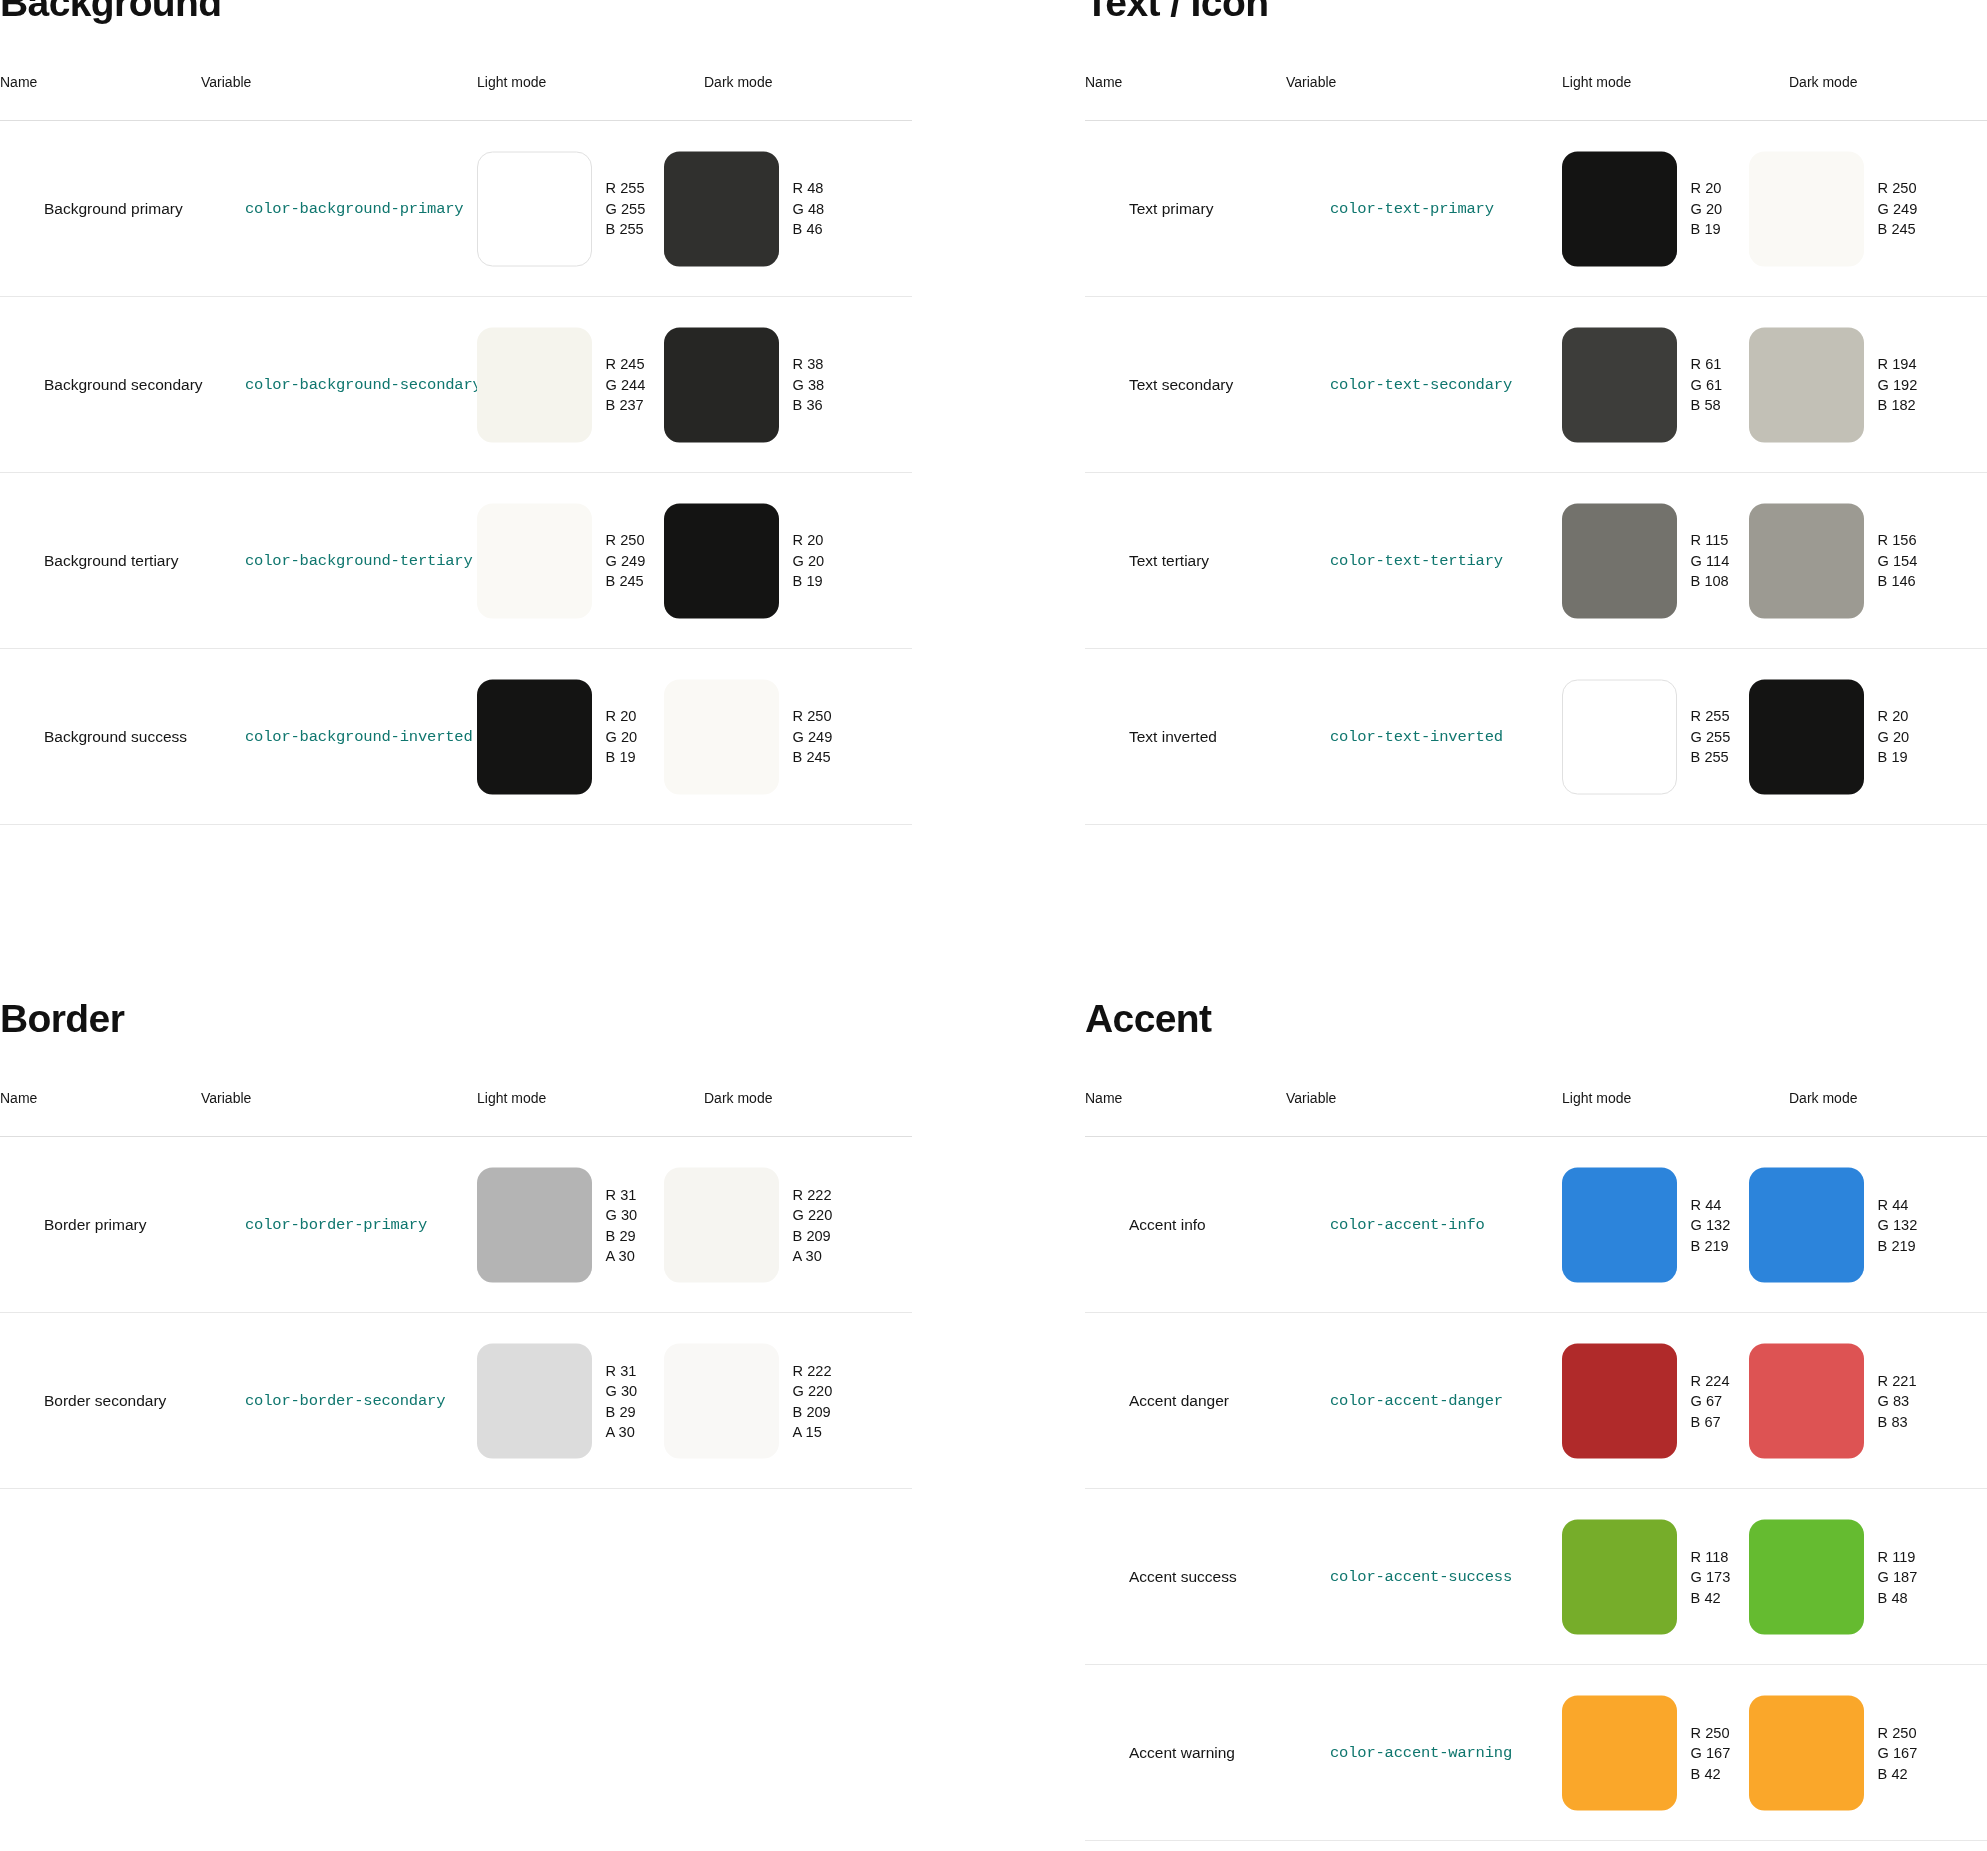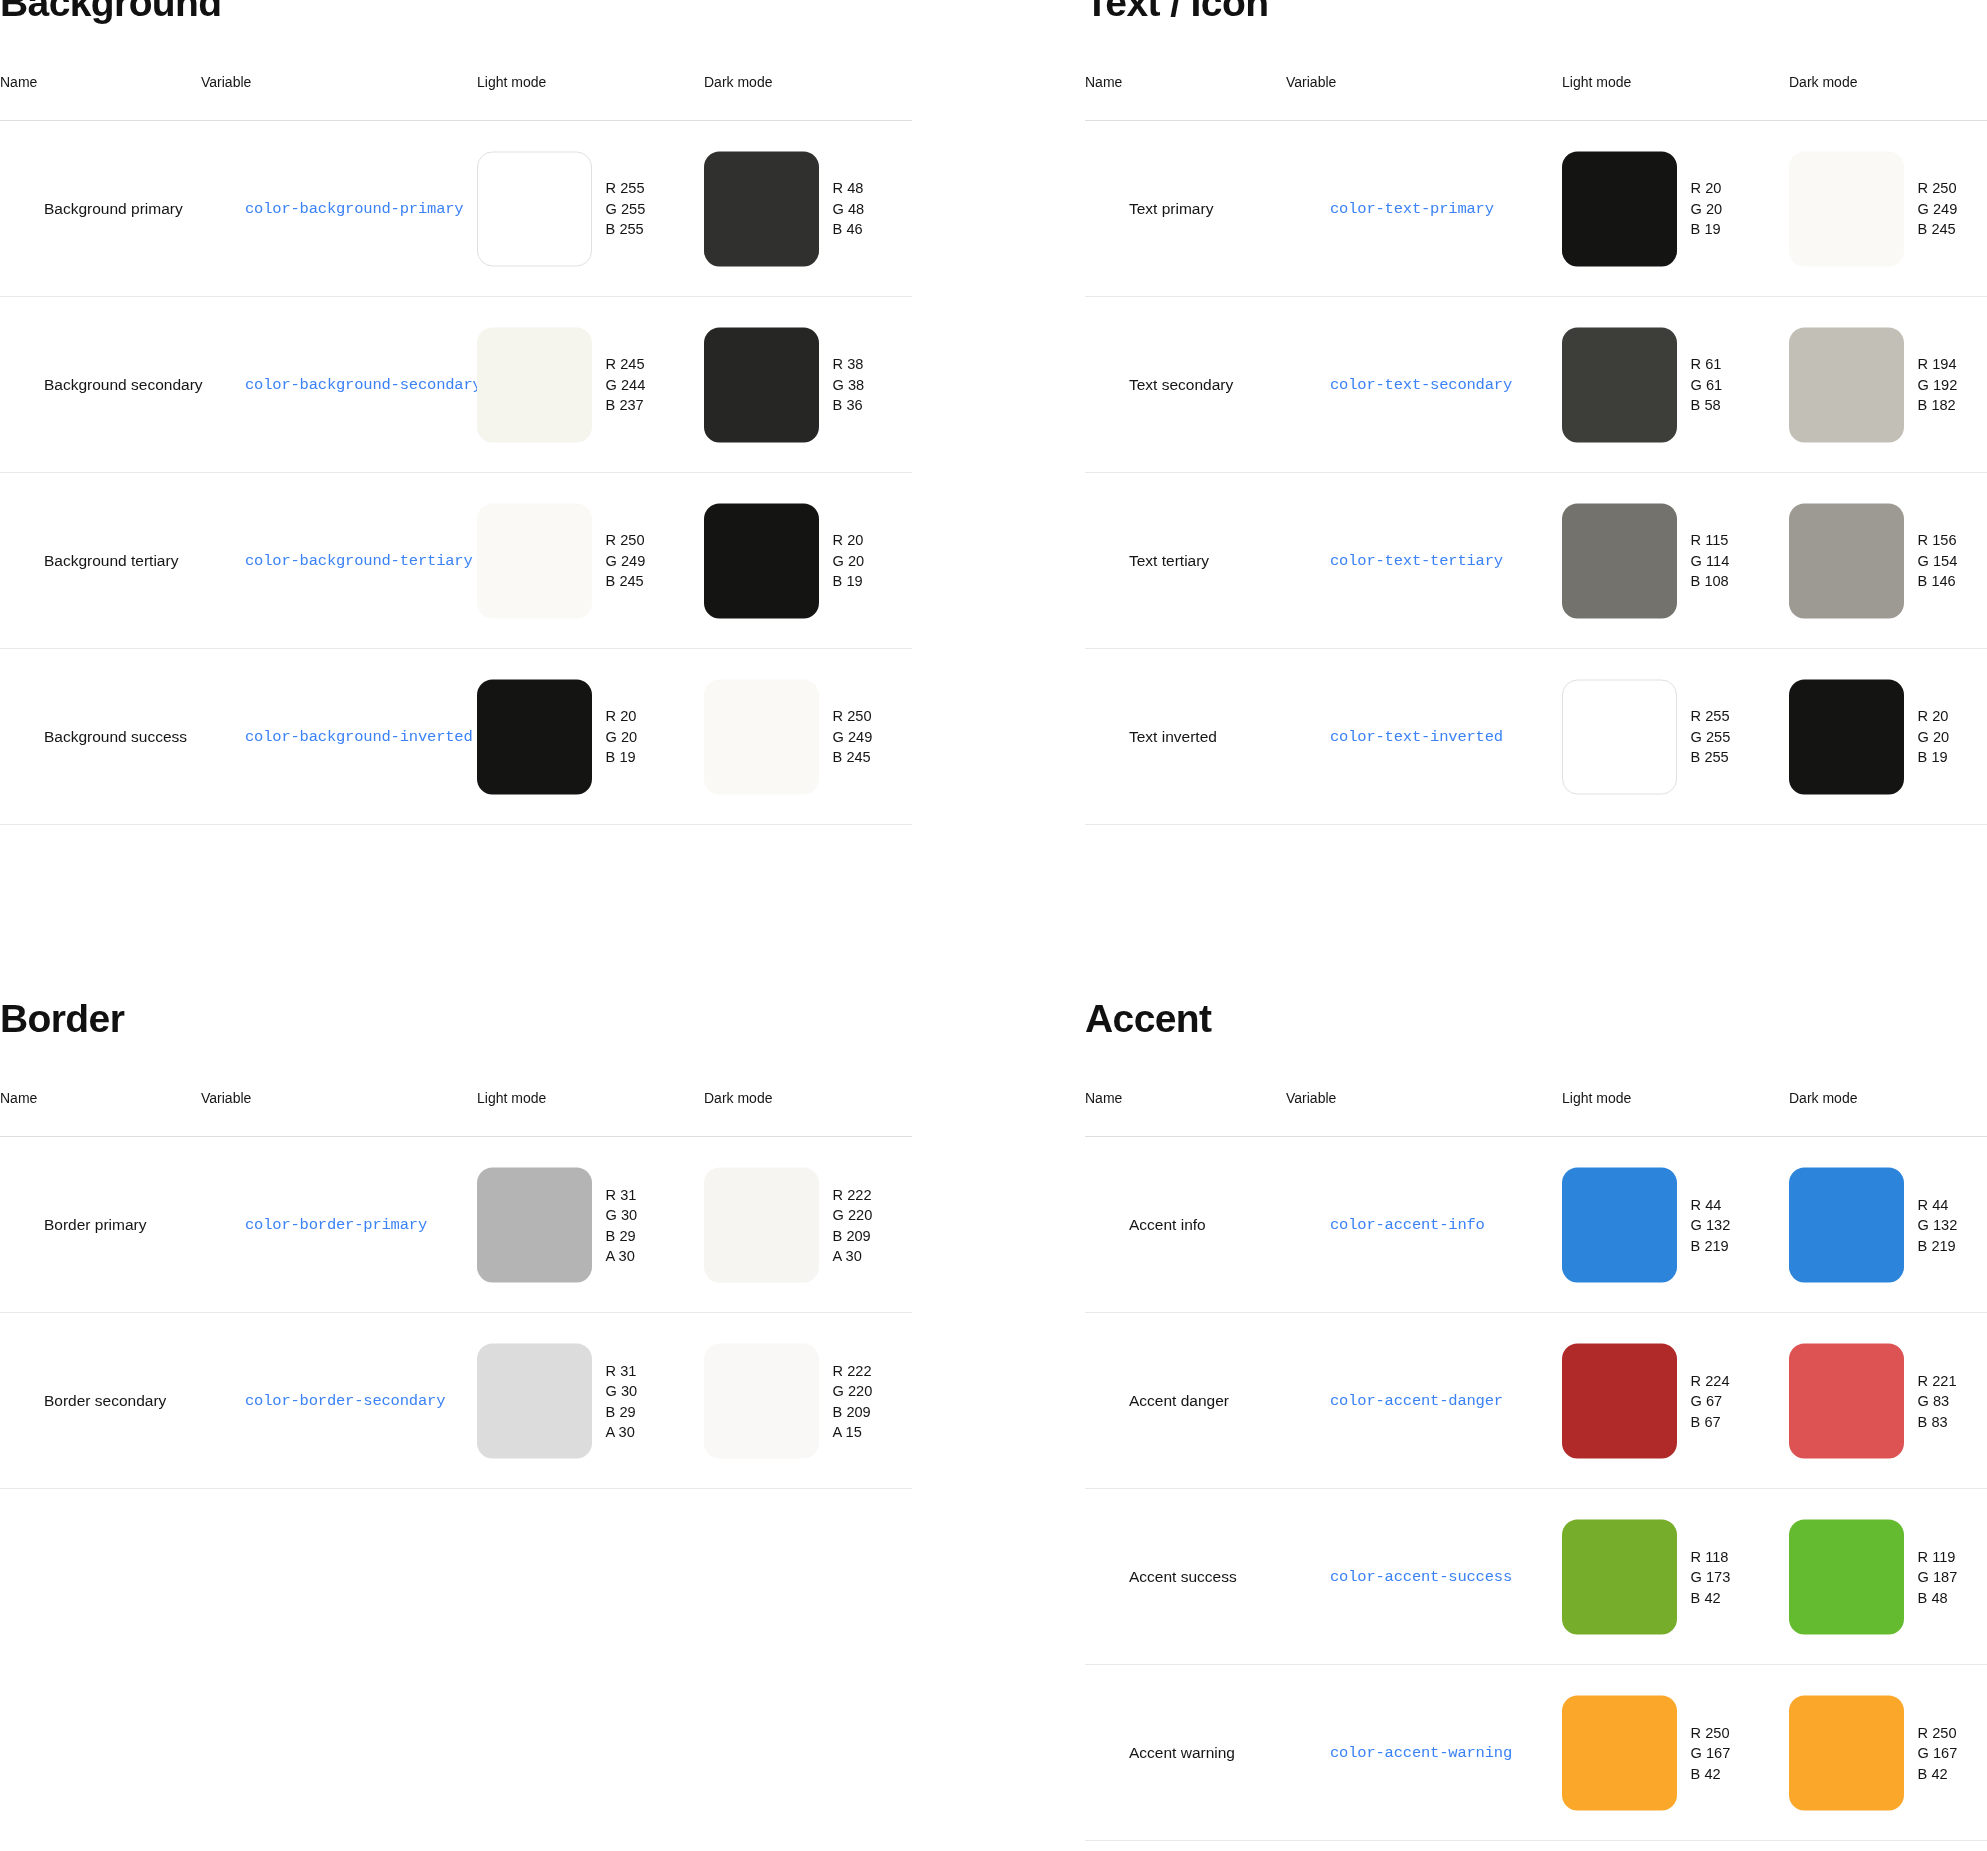--- a/index.html
+++ b/index.html
@@ -92,37 +92,37 @@
 
   .cell-name {
     font-size: 15.5px;
     color: #151515;
     left: 0px;
   }
 
   .cell-var {
     font-family: "Liberation Mono", monospace;
     font-size: 15.5px;
-    color: #3b82f6;
+    color: #0f766e;
     left: 201px;
     letter-spacing: -0.2px;
     text-align: center;
   }
 
   
   .swatch-group {
     position: absolute;
     top: 50%;
     transform: translateY(-50%);
     display: flex;
     align-items: center;
     gap: 13.6px;
   }
   .sg-light { left: 477px; }
-  .sg-dark  { left: 704px; }
+  .sg-dark  { left: 664px; }
 
   .swatch {
     width: 115px;
     height: 115px;
     border-radius: 15.5px;
     flex: 0 0 auto;
   }
   .swatch.bordered {
     border: 1px solid #e0e0e0;
   }

